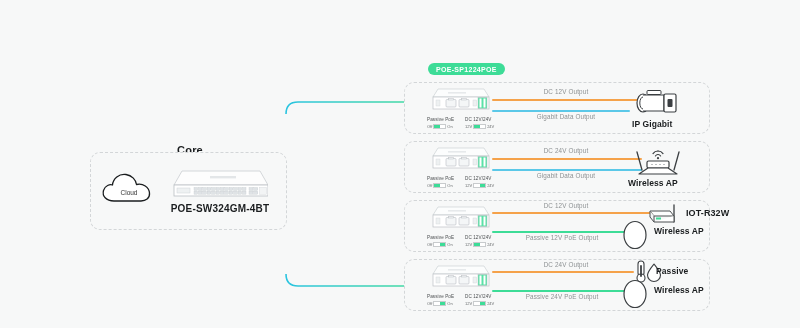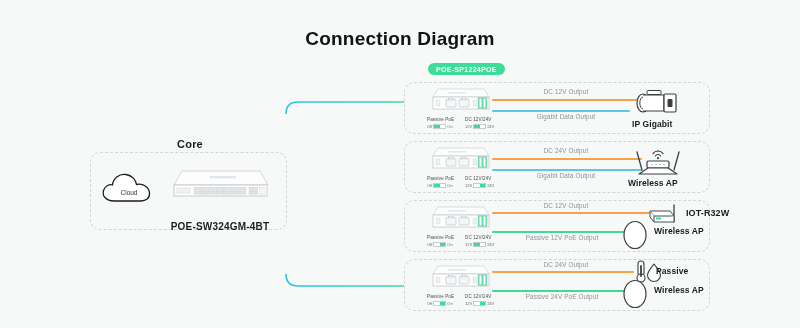--- a/index.html
+++ b/index.html
@@ -14,21 +14,21 @@
   
   .main-title {
     position: absolute; left: 0; top: 28px; width: 800px;
     text-align: center; font-size: 19px; font-weight: bold;
     color: #111315; letter-spacing: .2px;
   }
   .section-title {
     position: absolute; font-size: 11px; font-weight: bold; color: #1a1d1f;
     letter-spacing: .2px;
   }
-  #core-title { left: 85px; top: 138px; width: 210px; text-align: center; }
+  #core-title { left: 85px; top: 144px; width: 210px; text-align: center; }
   #access-title { left: 505px; top: 62px; width: 140px; text-align: center; font-size: 11.5px; }
 
   
   .panel {
     position: absolute; border: 1px dashed #d3d6d8; border-radius: 10px;
     background: #f7f8f8;
   }
   #core-panel { left: 90px; top: 152px; width: 197px; height: 78px; }
   .access-panel { left: 404px; top: 0; width: 306px; height: 52px; }
   #ap1 { top: 82px; } #ap2 { top: 141px; } #ap3 { top: 200px; } #ap4 { top: 259px; }
@@ -46,21 +46,21 @@
   #cloud-label {
     position: absolute; left: 0; top: 0; width: 62px; height: 42px;
     display: flex; align-items: center; justify-content: center;
     font-size: 6.5px; color: #333; padding-top: 6px;
   }
 
   
   #core-switch { position: absolute; left: 168px; top: 168px; width: 100px; height: 34px; }
   #core-switch-label {
     position: absolute; left: 150px; top: 203px; width: 140px; text-align: center;
-    font-size: 10px; font-weight: bold; color: #1a1d1f; letter-spacing: .2px; margin-top: 18px;
+    font-size: 10px; font-weight: bold; color: #1a1d1f; letter-spacing: .2px;
   }
 
   
   #trunk { position: absolute; left: 260px; top: 80px; width: 160px; height: 230px; }
 
   
   .poe-dev { position: absolute; width: 62px; height: 30px; left: 430px; }
   .poe-ctl { position: absolute; left: 427px; width: 72px; height: 18px; }
   .ctl-col { position: absolute; top: 0; }
   .ctl-lbl { font-size: 4.6px; color: #4d5052; white-space: nowrap; letter-spacing: .1px; }
@@ -85,21 +85,20 @@
   .endpoint-label {
     position: absolute; font-size: 8.5px; font-weight: bold; color: #1a1d1f;
     white-space: nowrap; letter-spacing: .1px;
   }
 </style>
 </head>
 <body>
 
 <div id="stage">
 
-  <div class="main-title">Connection Diagram</div>
 
   <div class="section-title" id="core-title">Core</div>
   <div class="panel" id="core-panel"></div>
 
   <div id="cloud-wrap">
     <svg width="62" height="42" viewBox="0 0 62 42">
       <path d="M16 33 C8 33 4 28 5.5 22.5 C7 17.5 12 16 14.5 17 C15 10.5 21 5.5 28 6.5
                C34 7.3 38 12 38.5 16.5 C45 15 51 19 51.5 25 C52 30.5 47.5 33 43 33 Z" fill="#ffffff" stroke="#1a1d1f" stroke-width="1.3" stroke-linejoin="round"></path>
     </svg>
     <div id="cloud-label">Cloud</div>

